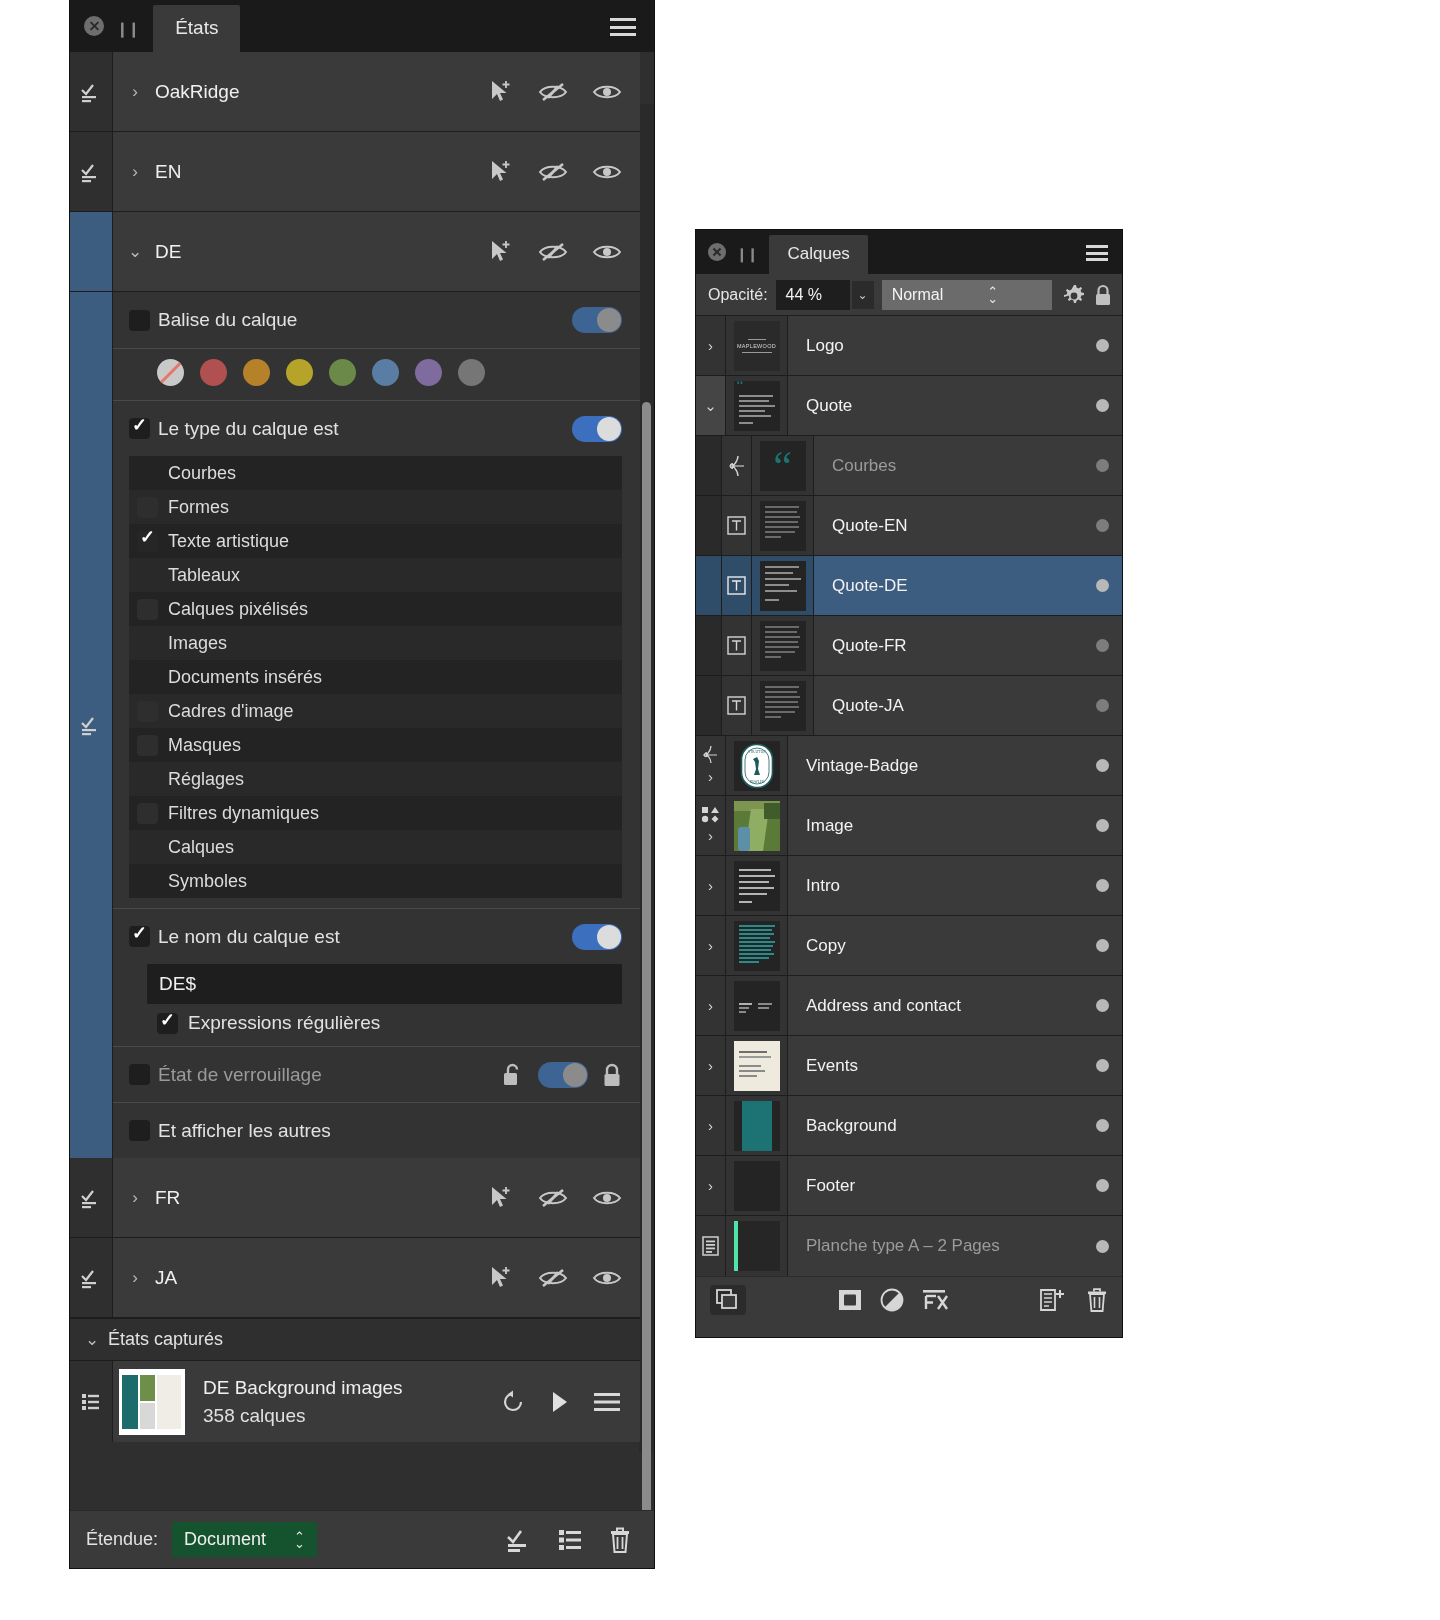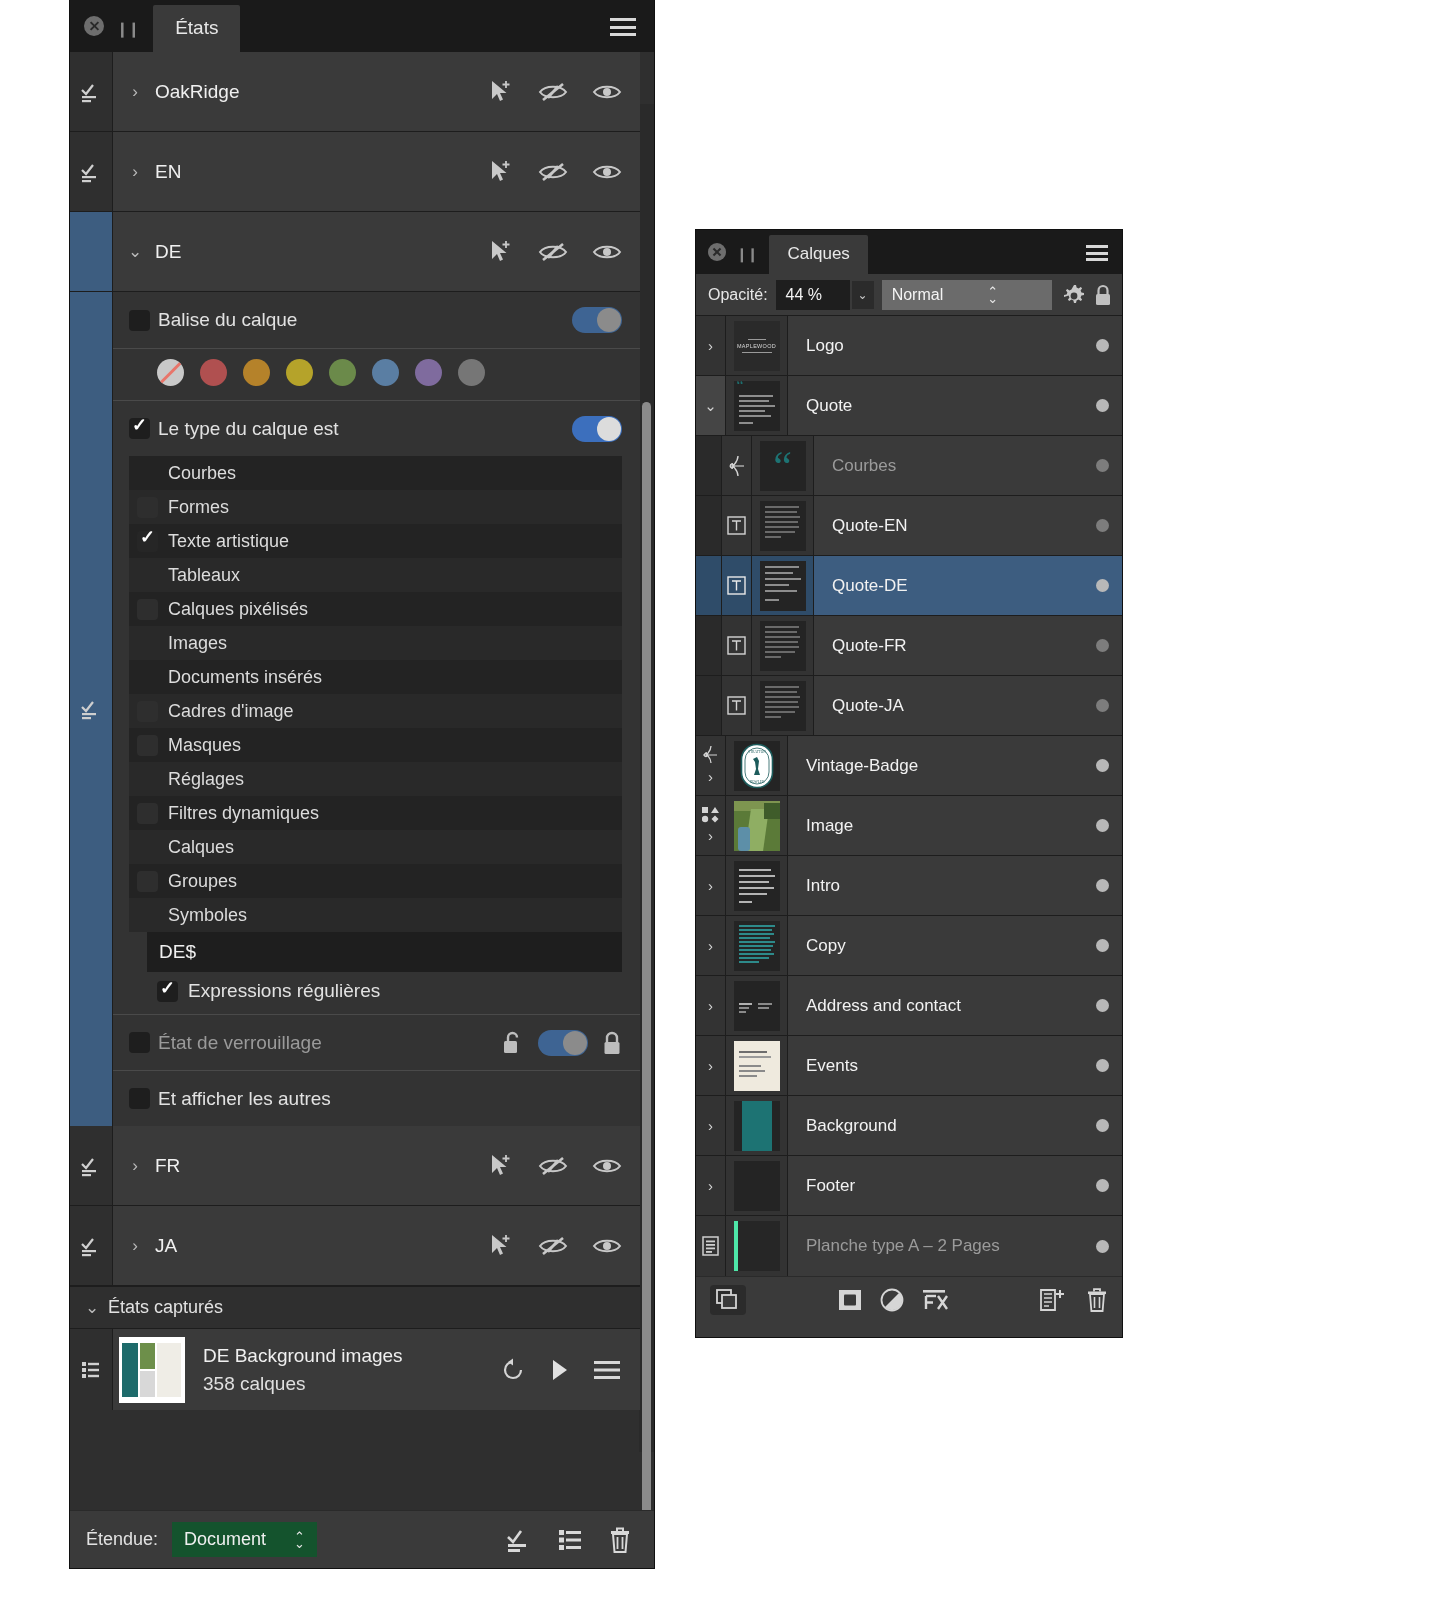--- a/index.html
+++ b/index.html
@@ -527,30 +527,33 @@
             </div>
             <div class="type-item">
               <span class="tbox"></span>
               <span>Filtres dynamiques</span>
             </div>
             <div class="type-item">
               <span class="tbox empty"></span>
               <span>Calques</span>
             </div>
             <div class="type-item">
-              <span class="tbox"></span>
-              <span>Groupes</span>
-            </div>
-            <div class="type-item">
               <span class="tbox empty"></span>
               <span>Symboles</span>
             </div>
           </div>
 
           
+          <div class="crit-row" style="margin-top:10px">
+            <span class="cbox checked"></span>
+            <span class="crit-label">Le nom du calque est</span>
+            <span class="toggle">
+                <i></i>
+              </span>
+          </div>
 
           <input class="name-input" value="DE$" style="">
 
           <div class="sub-row">
             <span class="cbox checked"></span>
             <span class="crit-label">Expressions régulières</span>
           </div>
 
           
           <div class="crit-row">

